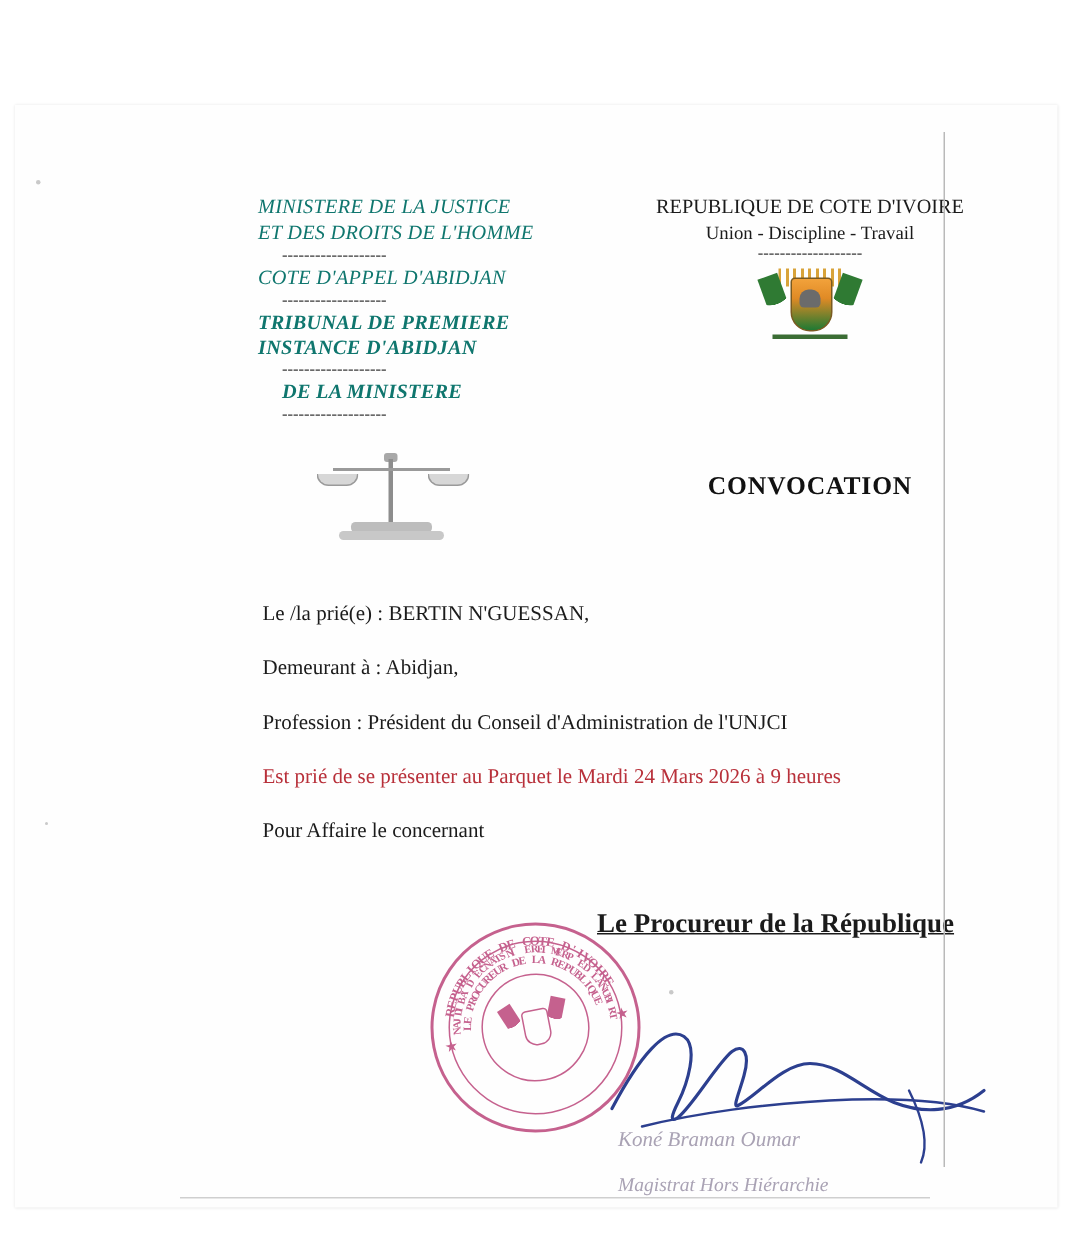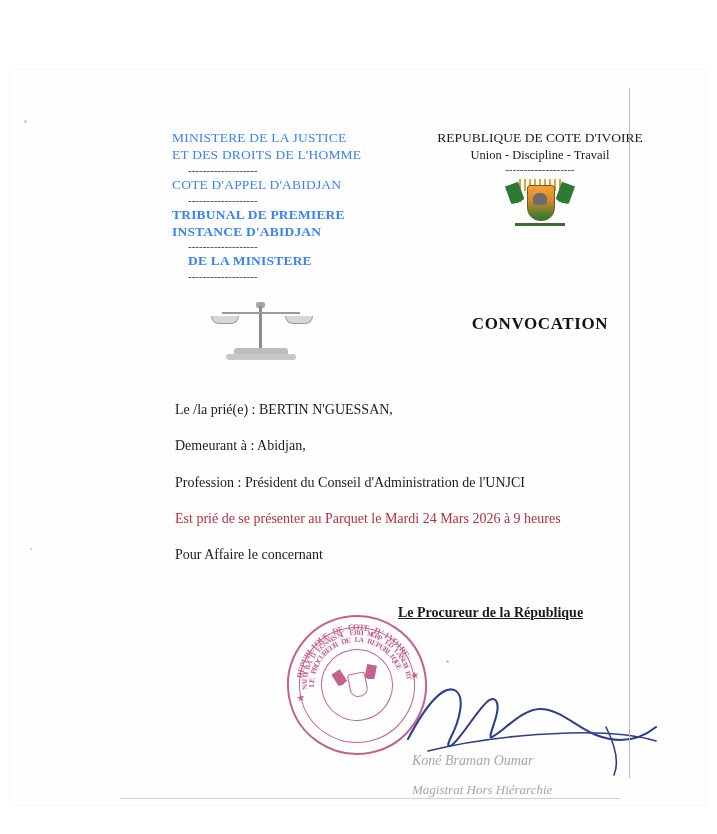--- a/index.html
+++ b/index.html
@@ -70,23 +70,24 @@
   #ministry-column {
     position: absolute;
     left: 162px;
     top: 60px;
     width: 230px;
     text-align: left;
   }
   .min-line {
     font-size: 13.5px;
     letter-spacing: 0.2px;
-    color: #3b82f6;
+    color: #0f766e;
     line-height: 1.25;
     white-space: nowrap;
+    font-style: italic;
   }
   .min-line.bold { font-weight: bold; }
   .divider-dashes {
     font-size: 11px;
     color: #333;
     letter-spacing: 0px;
     margin: 1px 0 1px 0;
     line-height: 1;
   }
   .indent { padding-left: 16px; }
@@ -243,21 +244,21 @@
     top: 486px;
     font-size: 14px;
     color: #1b1b1b;
     white-space: nowrap;
   }
 
   #signature-title {
     position: absolute;
     left: 388px;
     top: 535px;
-    font-size: 14px;
+    font-size: 18px;
     font-weight: bold;
     color: #1b1b1b;
     text-decoration: underline;
     white-space: nowrap;
   }
 
   
   #official-stamp {
     position: absolute;
     left: 277px;

